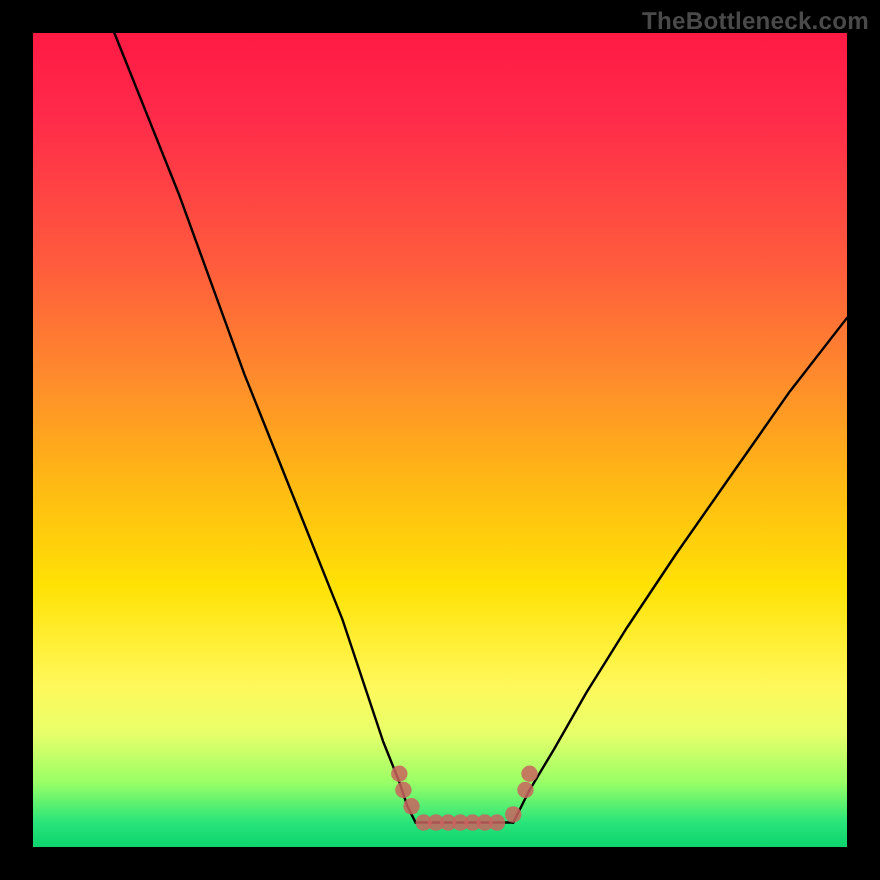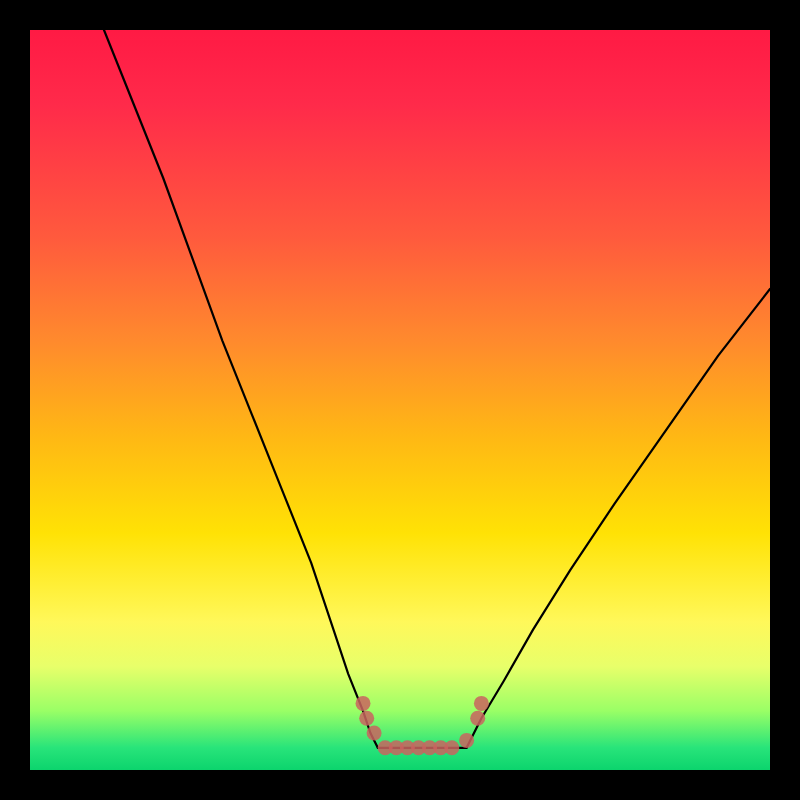--- a/index.html
+++ b/index.html
@@ -60,20 +60,21 @@
   .marker {
     fill: #c9645f;
     fill-opacity: 0.85;
   }
 </style>
 </head>
 <body>
 
 <div class="frame">
 
+  <div class="watermark">TheBottleneck.com</div>
 
   <div class="plot-area">
     <svg class="curve" viewBox="0 0 740 740" preserveAspectRatio="none">
       <g id="curve-group">
           <path d="M74.0 0.0 L103.6 74.0 L133.2 148.0 L162.8 229.4 L192.4 310.8 L222.0 384.8 L251.6 458.8 L281.2 532.8 L303.4 599.4 L318.2 643.8 L333.0 680.8 L340.4 703.0 L347.8 717.8" fill="none" stroke="#000" stroke-width="2.2" stroke-linecap="round" stroke-linejoin="round"></path>
           <path d="M436.6 717.8 L451.4 688.2 L473.6 651.2 L503.2 599.4 L540.2 540.2 L584.6 473.6 L636.4 399.6 L688.2 325.6 L740.0 259.0" fill="none" stroke="#000" stroke-width="2.2" stroke-linecap="round" stroke-linejoin="round"></path>
           <path d="M347.8 717.8 L355.2 717.8 L362.6 717.8 L370.0 717.8 L377.4 717.8 L384.8 717.8 L392.2 717.8 L399.6 717.8 L407.0 717.8 L414.4 717.8 L421.8 717.8 L429.2 717.8 L436.6 717.8" fill="none" stroke="#000" stroke-width="2.2" stroke-linecap="round" stroke-linejoin="round"></path>
         </g>
       <g id="marker-group">
           <circle cx="333.0" cy="673.4" r="7.5" class="marker"></circle>

